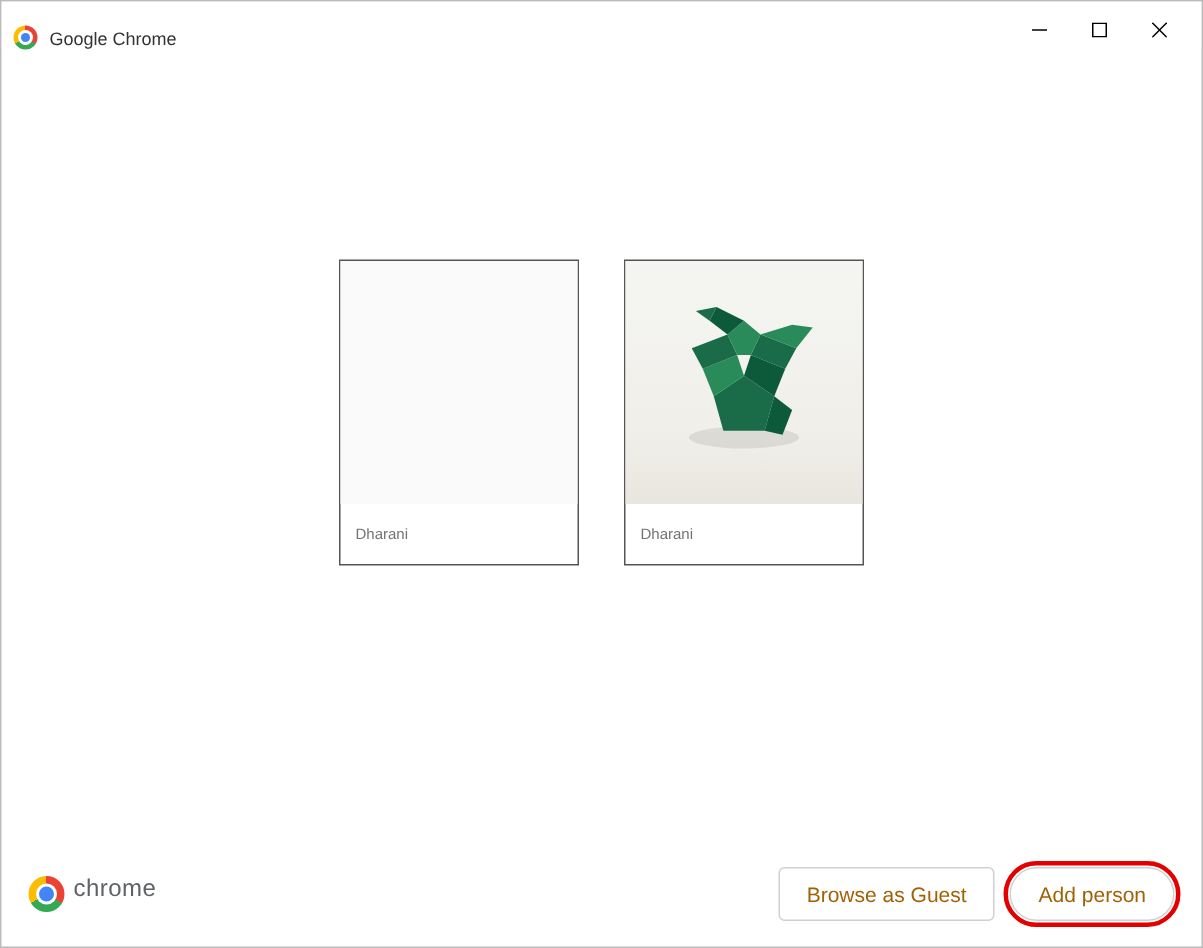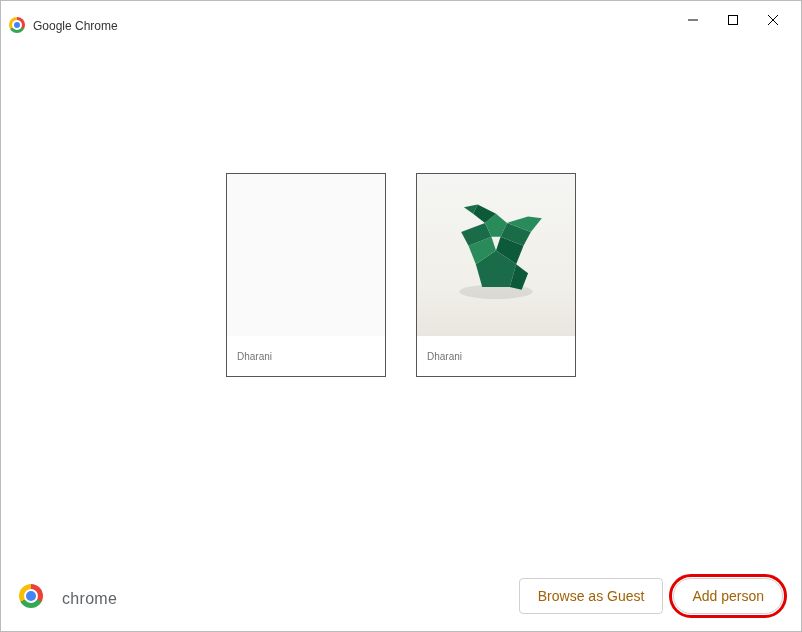--- a/index.html
+++ b/index.html
@@ -120,22 +120,22 @@
     .footer {
       position: absolute;
       bottom: 0; left: 0; right: 0;
       height: 70px;
       display: flex;
       align-items: center;
       padding: 0 18px;
     }
     .footer-logo {
       display: flex;
-      align-items: flex-end;
-      gap: 19px;
+      align-items: flex-start;
+      gap: 6px;
     }
     .chrome-logo-medium {
       width: 24px; height: 24px;
       border-radius: 50%;
       background: conic-gradient(#ea4335 0 120deg, #34a853 120deg 240deg, #fbbc05 240deg 360deg);
       position: relative;
     }
     .chrome-logo-medium::before {
       content: '';
       position: absolute;

